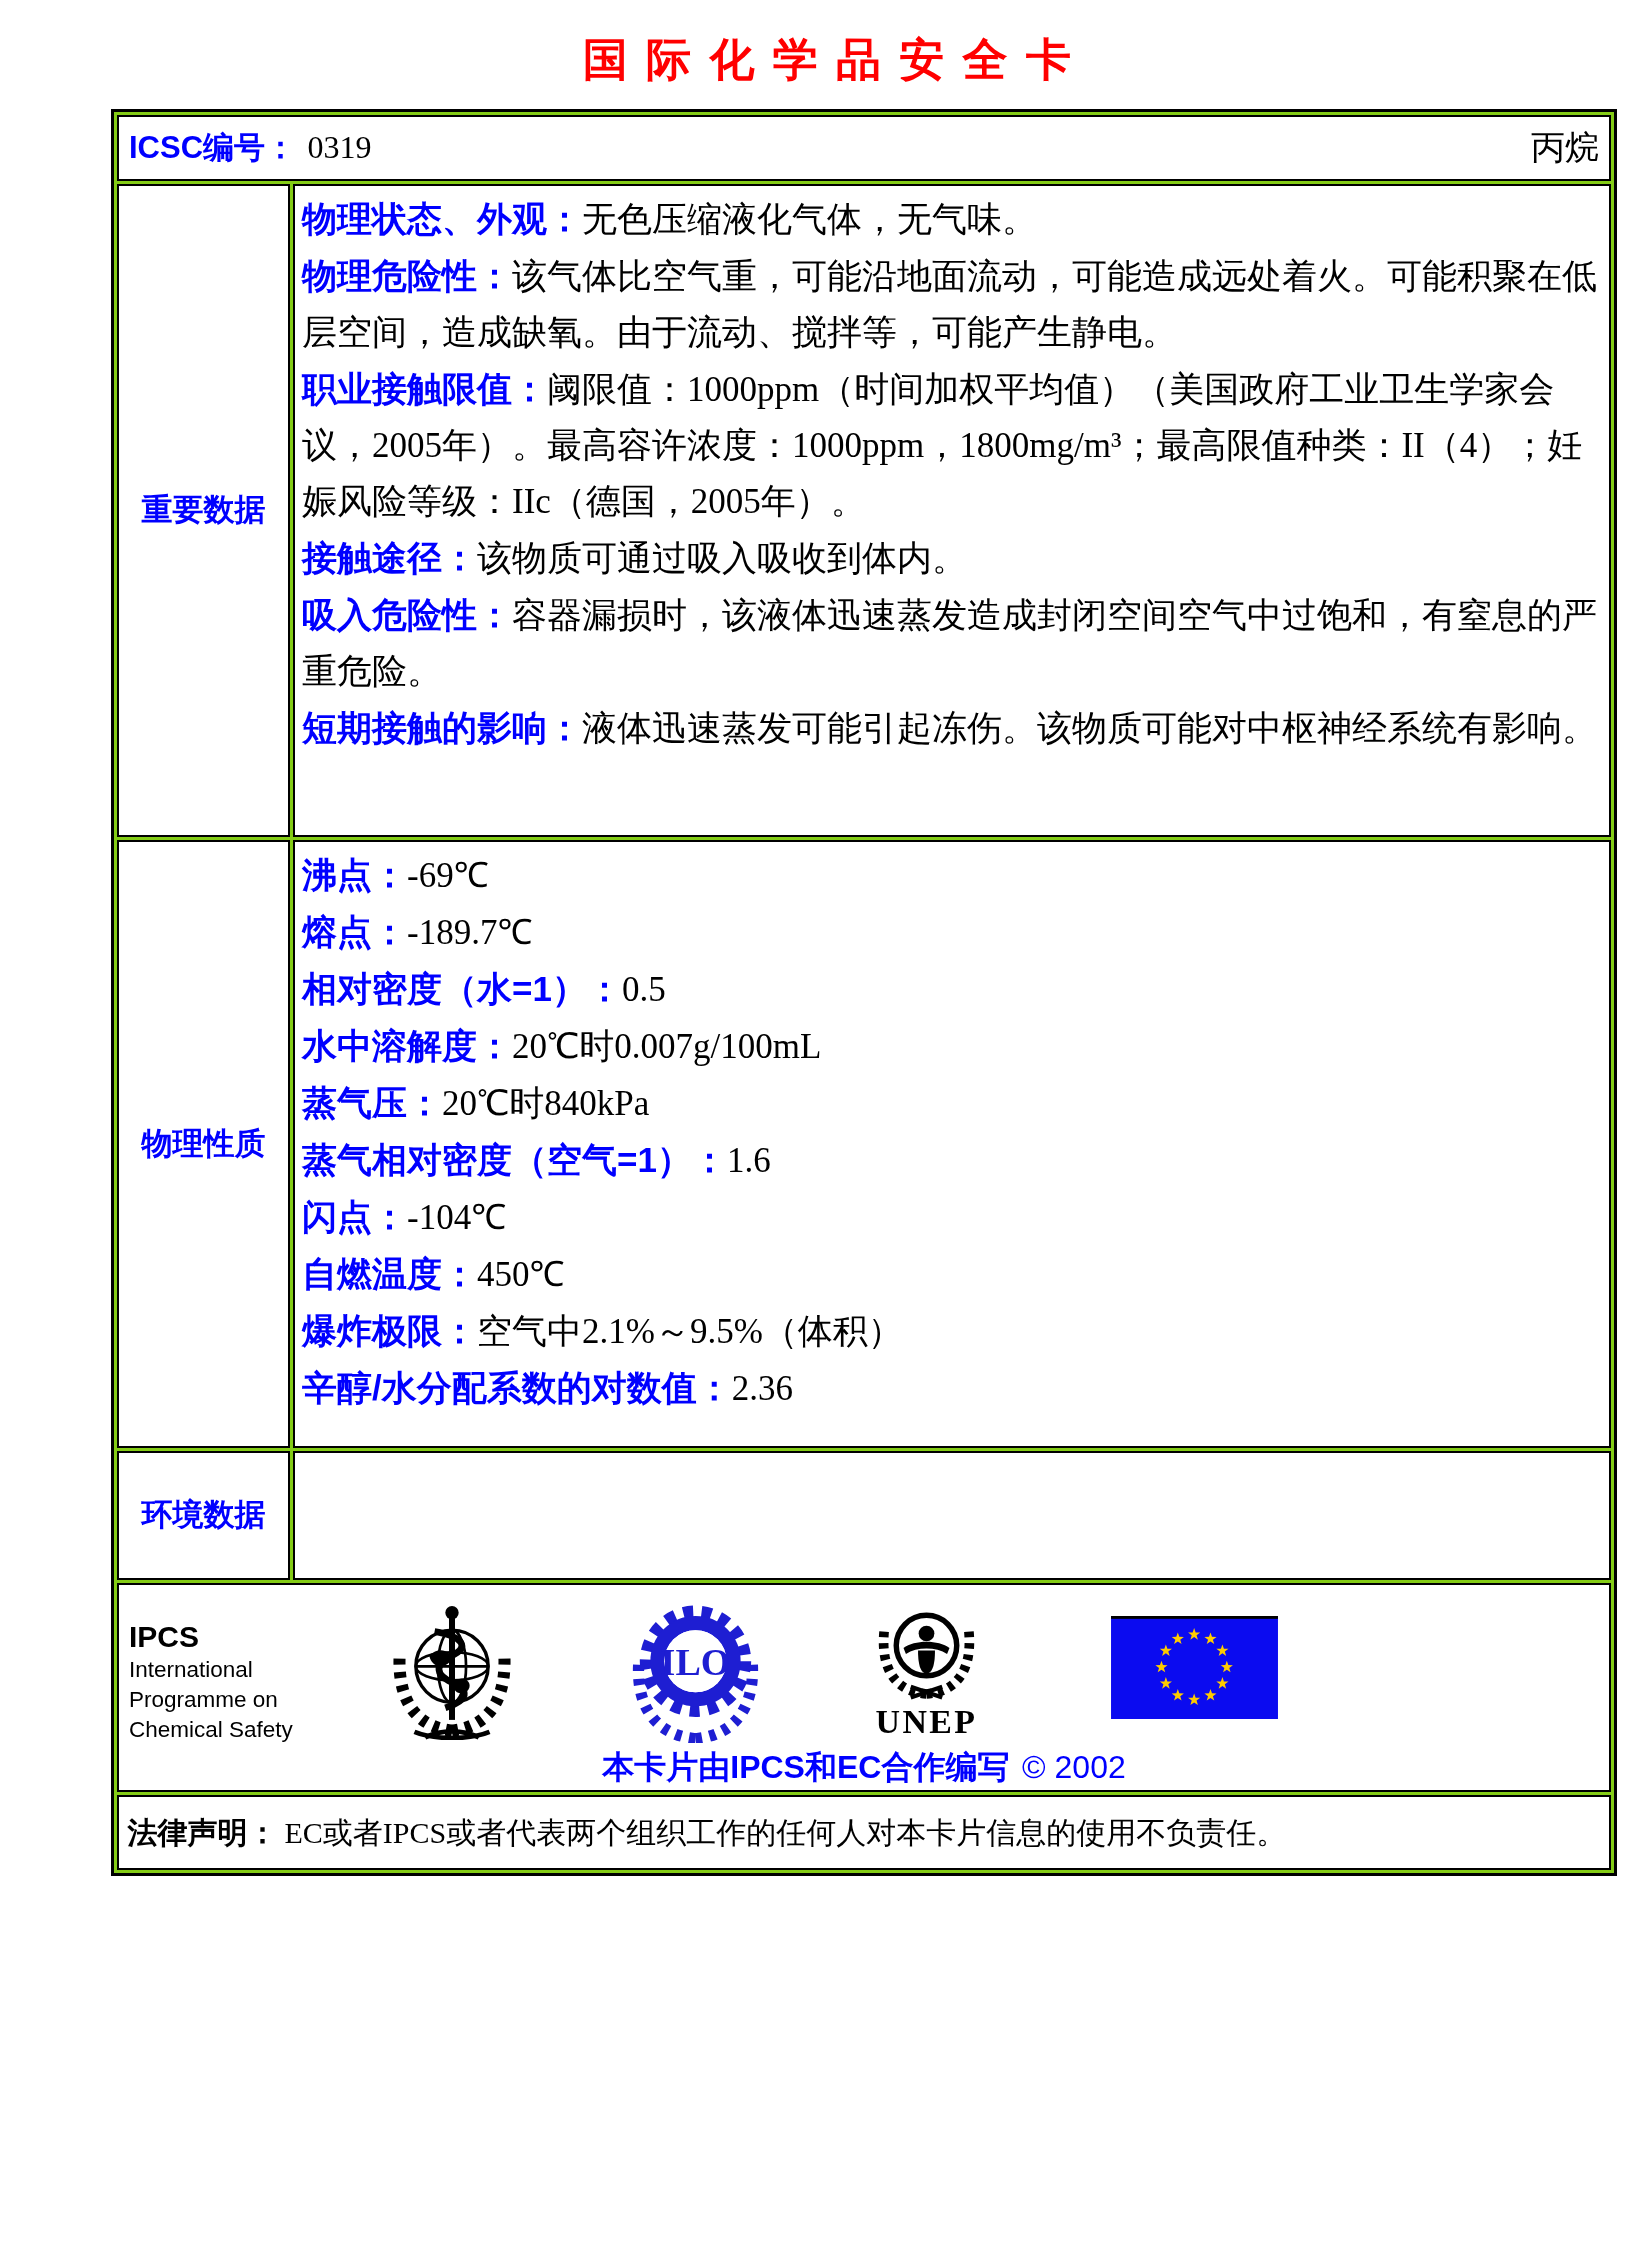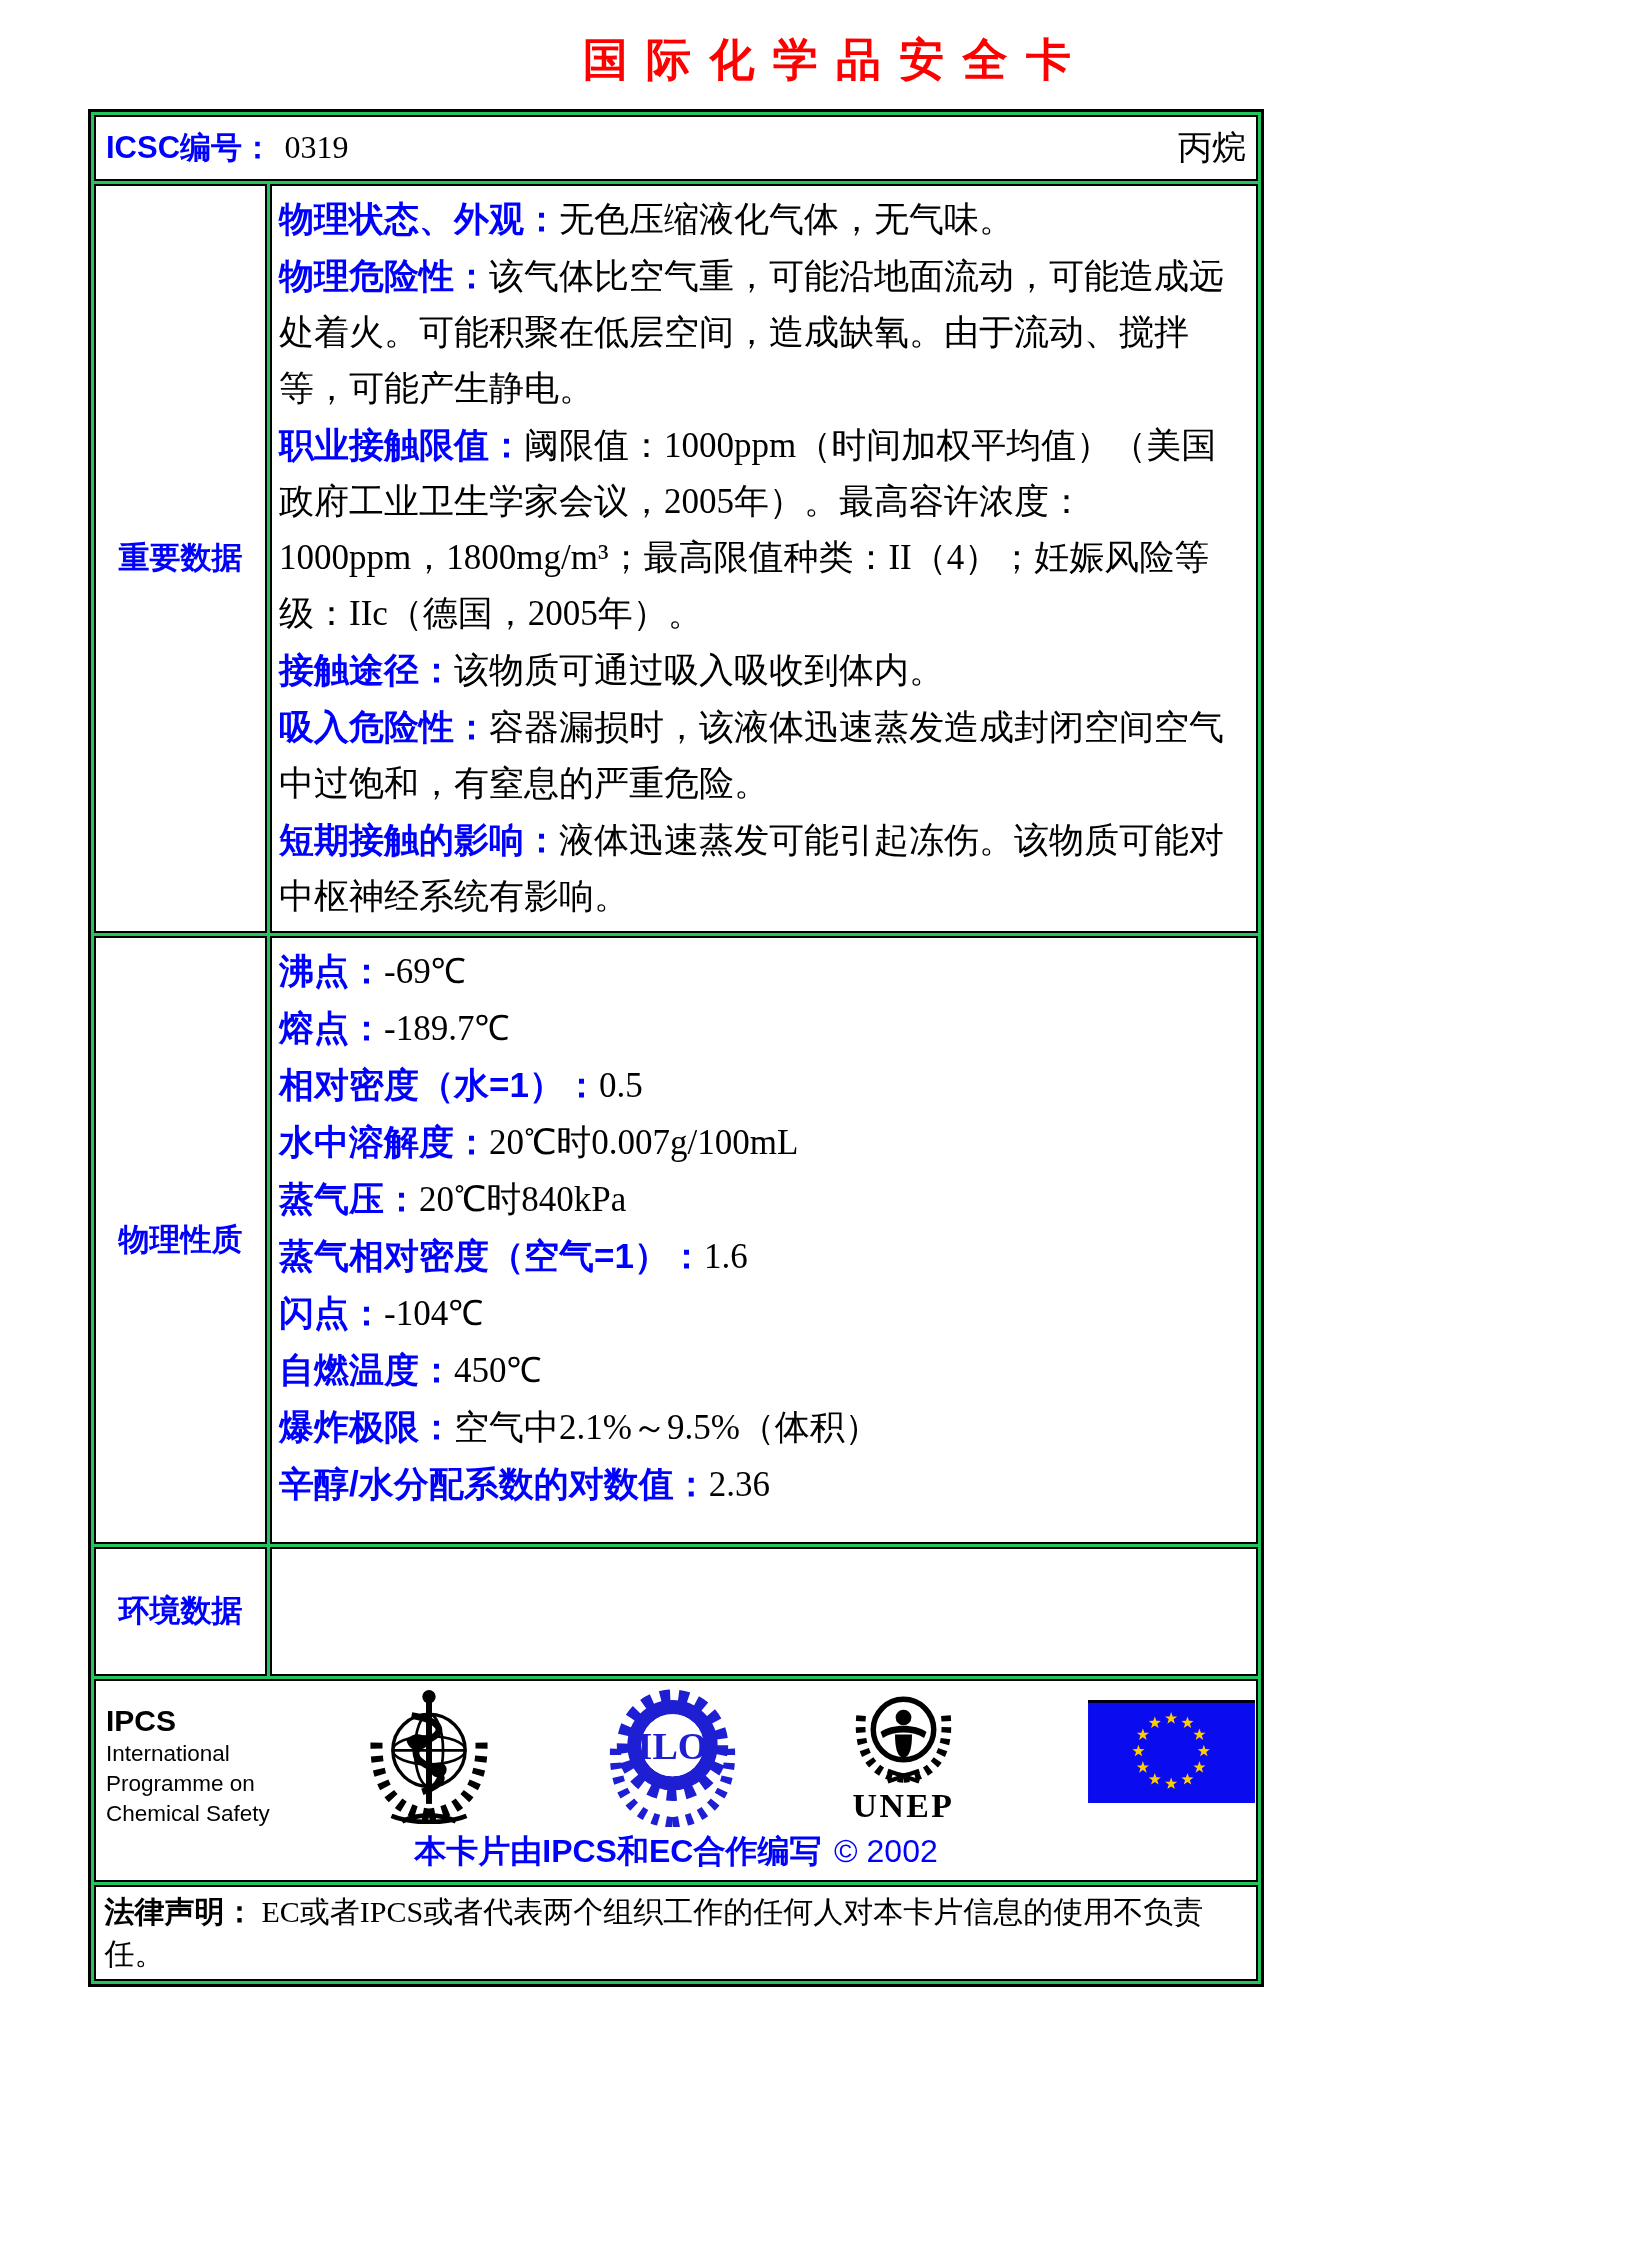--- a/index.html
+++ b/index.html
@@ -7,24 +7,24 @@
     width:1630px;height:2261px;overflow:hidden;position:relative;
     font-family:"Liberation Serif", serif;color:#000;
   }
   .doc-title{
     margin:35px 0 24px 203px;width:1266px;
     text-align:center;color:#FF0000;font-weight:bold;
     font-size:45px;letter-spacing:18.3px;line-height:1.1;
     font-family:"Liberation Sans", sans-serif;
   }
   table.card{
-    margin-left:88px;width:1176px;
+    margin-left:111px;width:1506px;
     border:3.5px solid #000;
     border-collapse:separate;border-spacing:3.5px;
-    table-layout:fixed;background:#22c55e;
+    table-layout:fixed;background:#84cc16;
   }
   col.c-label{width:173px;}
   td.cell{border:2.1px solid #000;vertical-align:top;background:#fff;}
   td.label-cell{
     vertical-align:middle;text-align:center;
     color:#0000FF;font-weight:bold;font-size:31px;
     font-family:"Liberation Sans", sans-serif;
     padding:2.8px;
   }
   td.content-cell{padding:5.6px 10px 5.6px 7px;font-size:35px;line-height:56px;}
@@ -47,21 +47,21 @@
   
   td.h-important{height:638px;}
   td.h-physical{height:593px;}
   td.h-env{height:114px;}
   td.h-notes{height:100px;}
   td.h-additional{height:45px;padding-top:2.8px;padding-bottom:2.8px;line-height:44px;}
   
   td.logos-cell{height:199px;padding:0;}
   .logos-flex{
     display:flex;align-items:flex-start;
-    padding:5px 0 0 10px;
+    padding:17px 0 0 10px;
   }
   .ipcs-block{
     width:197px;margin-top:15.5px;
     font-family:"Liberation Sans", sans-serif;
   }
   .ipcs-title{font-size:30px;font-weight:bold;line-height:37px;}
   .ipcs-line{font-size:22.5px;line-height:30px;}
   .logo-who{margin-left:59px;}
   .logo-ilo{margin-left:106px;}
   .logo-unep{margin-left:100px;}

